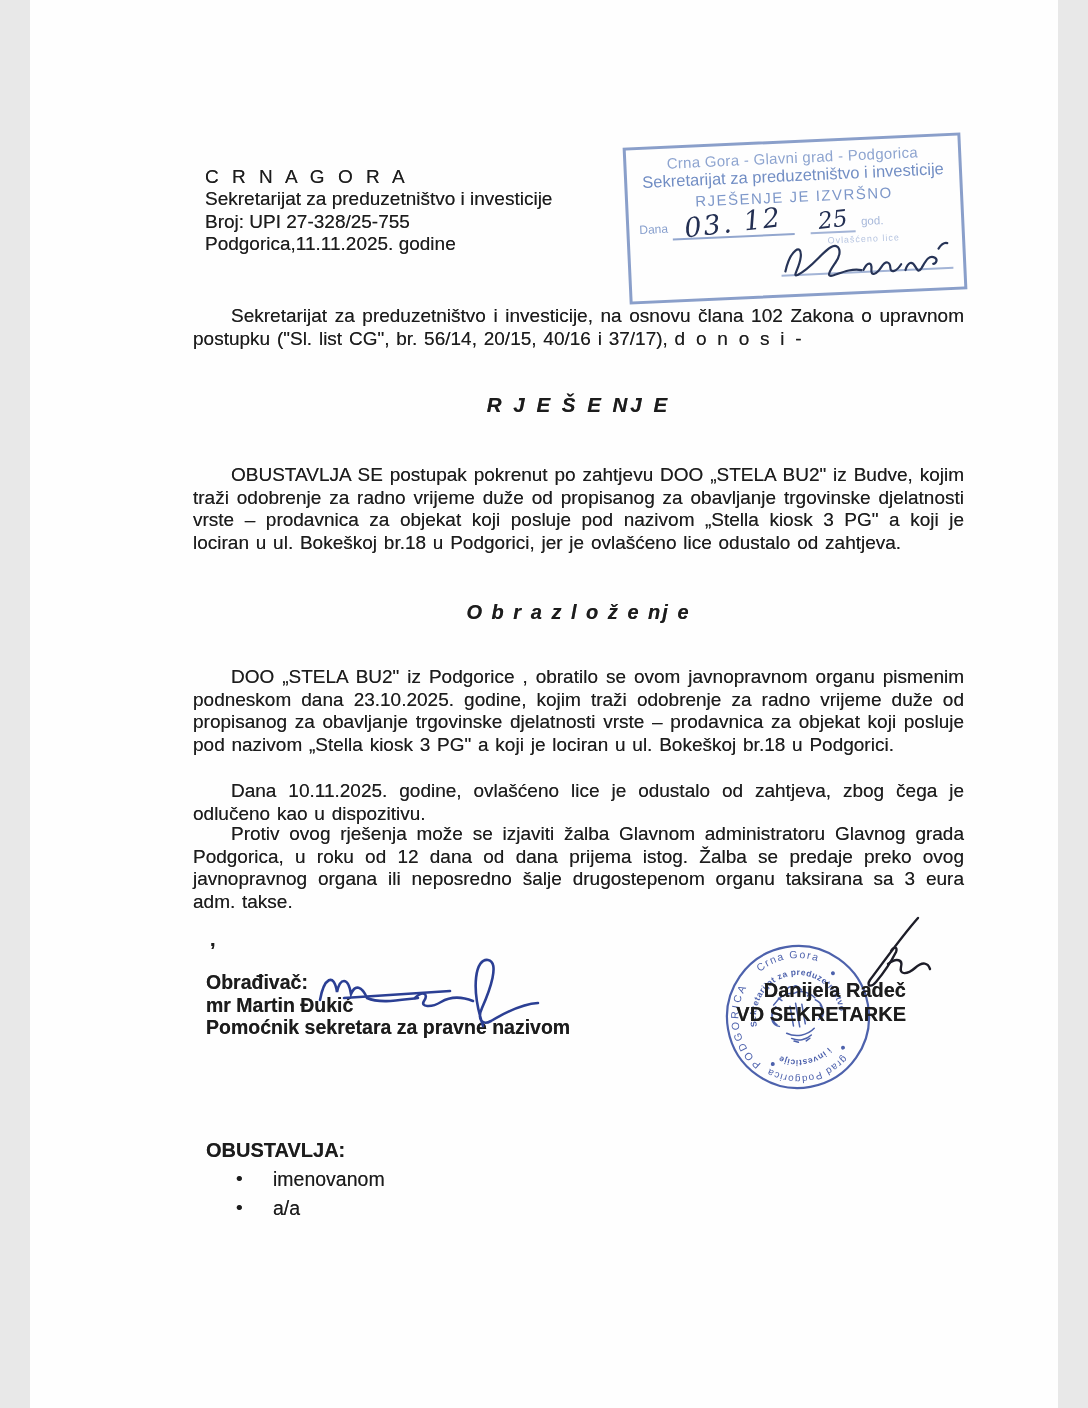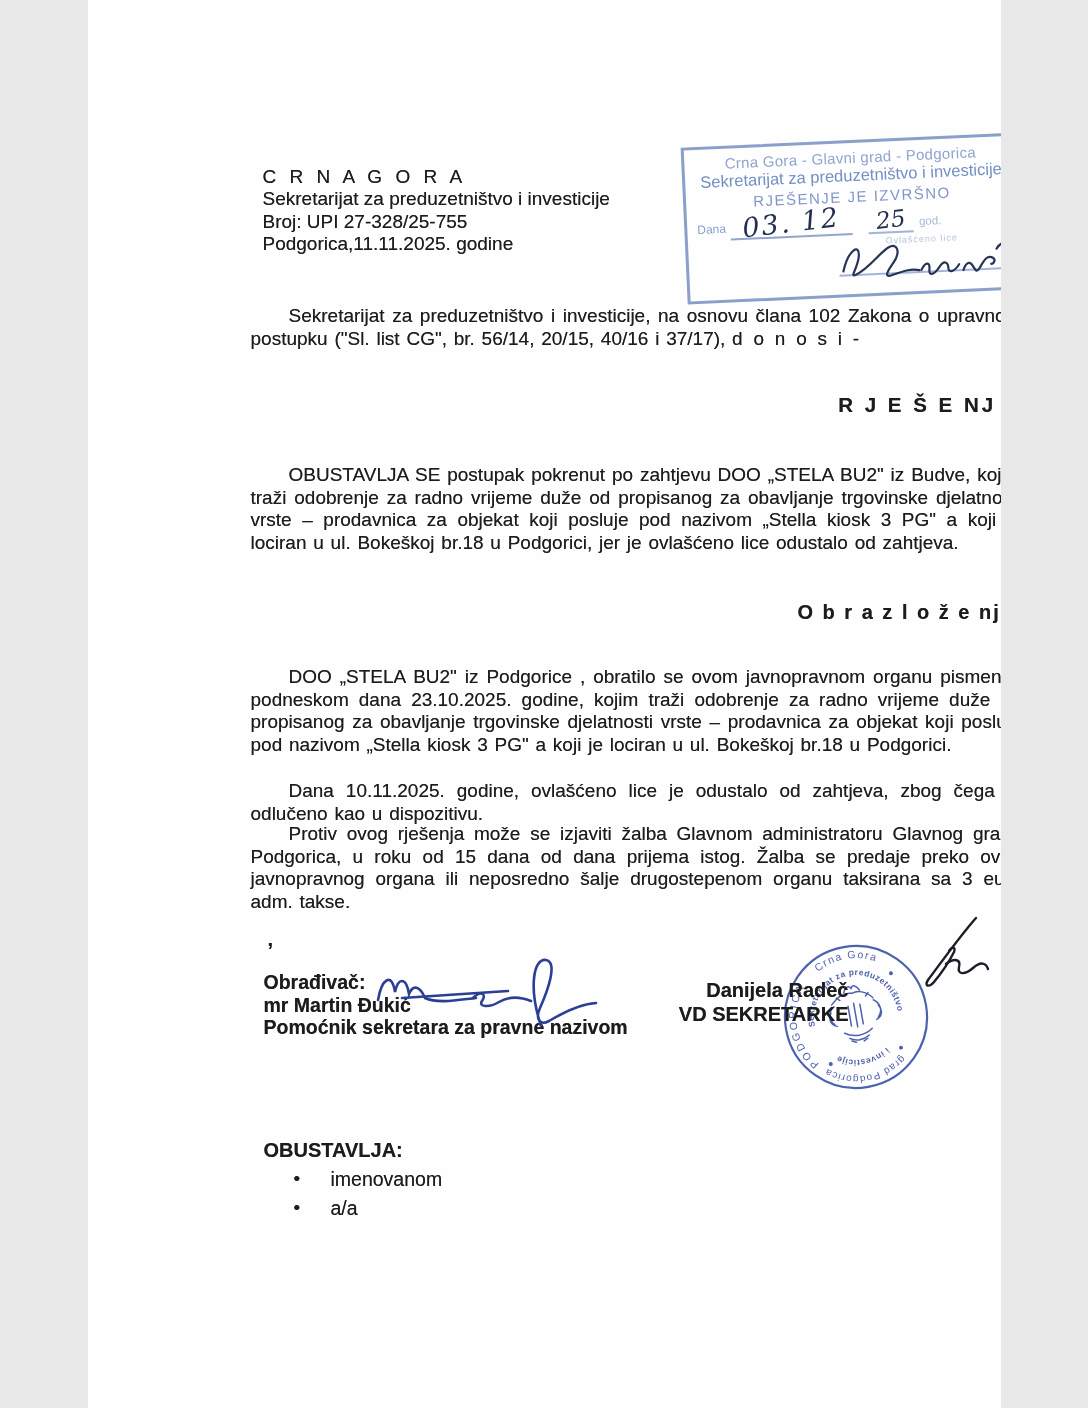--- a/index.html
+++ b/index.html
@@ -1,30 +1,30 @@
 <!DOCTYPE html>
 <html><head>
 <meta charset="utf-8">
 <style>
   html,body{margin:0;padding:0;background:#e8e8e8;}
   .page{
-    position:relative;width:913px;height:1408px;margin:0 auto;
+    position:relative;width:1028px;height:1408px;margin:0 auto;
     background:#fefefe;overflow:hidden;
     font-family:"Liberation Sans",sans-serif;color:#1c1c1c;
     text-shadow:0 0 .5px rgba(25,25,25,.65);
   }
   
   .letterhead{position:absolute;left:175px;top:166px;font-size:19px;line-height:22.4px;}
   .lh-country{letter-spacing:4px;}
   
   .par{position:absolute;left:163px;width:771px;font-size:19px;line-height:22.6px;
        text-align:justify;text-indent:38px;word-spacing:1.5px;}
   .bd{font-weight:normal;}
-  .center-head{position:absolute;left:163px;width:771px;text-align:right;
-       font-weight:bold;font-size:20.5px;letter-spacing:3px;}
+  .center-head{position:absolute;left:163px;width:771px;text-align:center;
+       font-weight:bold;font-size:20.5px;letter-spacing:3px;font-style:italic;}
   .stray-mark{position:absolute;left:180px;top:928px;font-size:20px;font-weight:bold;}
   
   .rect-stamp{
     position:absolute;left:596px;top:140px;width:338px;height:157px;box-sizing:border-box;
     border:3px solid rgba(88,118,180,.70);transform:rotate(-2.6deg);
     color:#5e7ebc;text-align:center;padding-top:6px;text-shadow:none;
   }
   .rs-l1{font-size:15px;opacity:.70;letter-spacing:.3px;}
   .rs-l2{font-size:16.5px;opacity:.88;}
   .rs-l3{font-size:15px;margin-top:3px;letter-spacing:1.5px;opacity:.80;}
@@ -101,21 +101,21 @@
   <div class="par" style="top:443px;margin-top:21px;">
     <span class="bd">OBUSTAVLJA SE</span><span> postupak pokrenut po zahtjevu </span><span class="bd">DOO „STELA BU2"</span><span> iz Budve, kojim traži odobrenje za radno vrijeme duže od propisanog za obavljanje trgovinske djelatnosti vrste – prodavnica za objekat koji posluje pod nazivom „Stella kiosk 3 PG" a koji je lociran u ul. Bokeškoj br.18 u Podgorici, jer je ovlašćeno lice odustalo od zahtjeva.</span>
   </div>
 
   <div class="center-head" style="top:601px;font-size:20px;letter-spacing:2px;">O b r a z l o ž e nj e</div>
 
   <div class="par" style="top:666px;">
     <span class="bd">DOO „STELA BU2"</span><span> iz Podgorice , obratilo se ovom javnopravnom organu pismenim podneskom dana 23.10.2025. godine, kojim traži odobrenje za radno vrijeme duže od propisanog za obavljanje trgovinske djelatnosti vrste – prodavnica za objekat koji posluje pod nazivom „Stella kiosk 3 PG" a koji je lociran u ul. Bokeškoj br.18 u Podgorici.</span>
   </div>
   <div class="par" style="top:780px;">Dana 10.11.2025. godine, ovlašćeno lice je odustalo od zahtjeva, zbog čega je odlučeno kao u dispozitivu.</div>
-  <div class="par" style="top:823px;">Protiv ovog rješenja može se izjaviti žalba Glavnom administratoru Glavnog grada Podgorica, u roku od 15 dana od dana prijema istog. Žalba se predaje preko ovog javnopravnog organa ili neposredno šalje drugostepenom organu taksirana sa 3 eura adm. takse.</div>
+  <div class="par" style="top:823px;">Protiv ovog rješenja može se izjaviti žalba Glavnom administratoru Glavnog grada Podgorica, u roku od 12 dana od dana prijema istog. Žalba se predaje preko ovog javnopravnog organa ili neposredno šalje drugostepenom organu taksirana sa 3 eura adm. takse.</div>
 
   <div class="stray-mark">,</div>
 
   <div class="sig-left">
     <div>Obrađivač:</div>
     <div>mr Martin Đukić</div>
     <div>Pomoćnik sekretara za pravne nazivom</div>
   </div>
 
   <svg class="sig-martin" width="235" height="90" viewBox="0 0 235 90">

